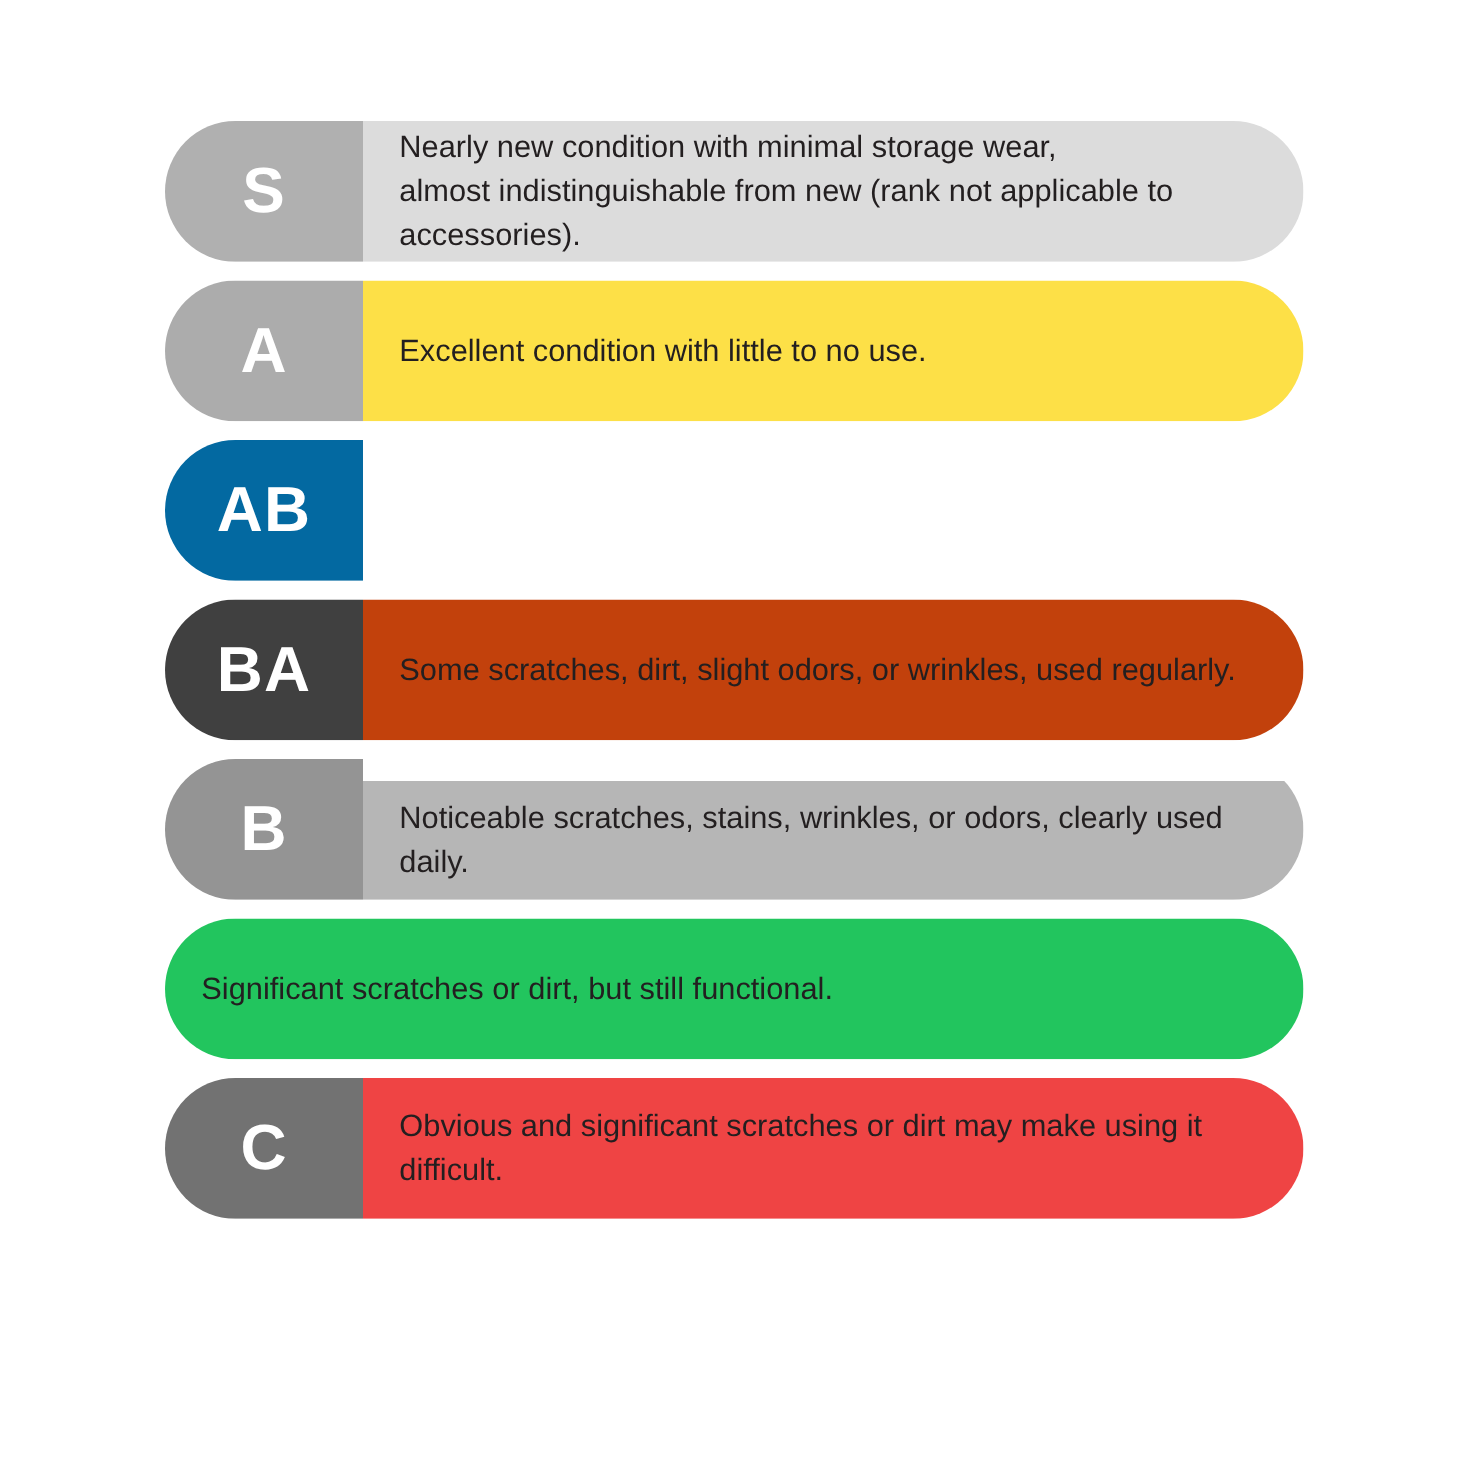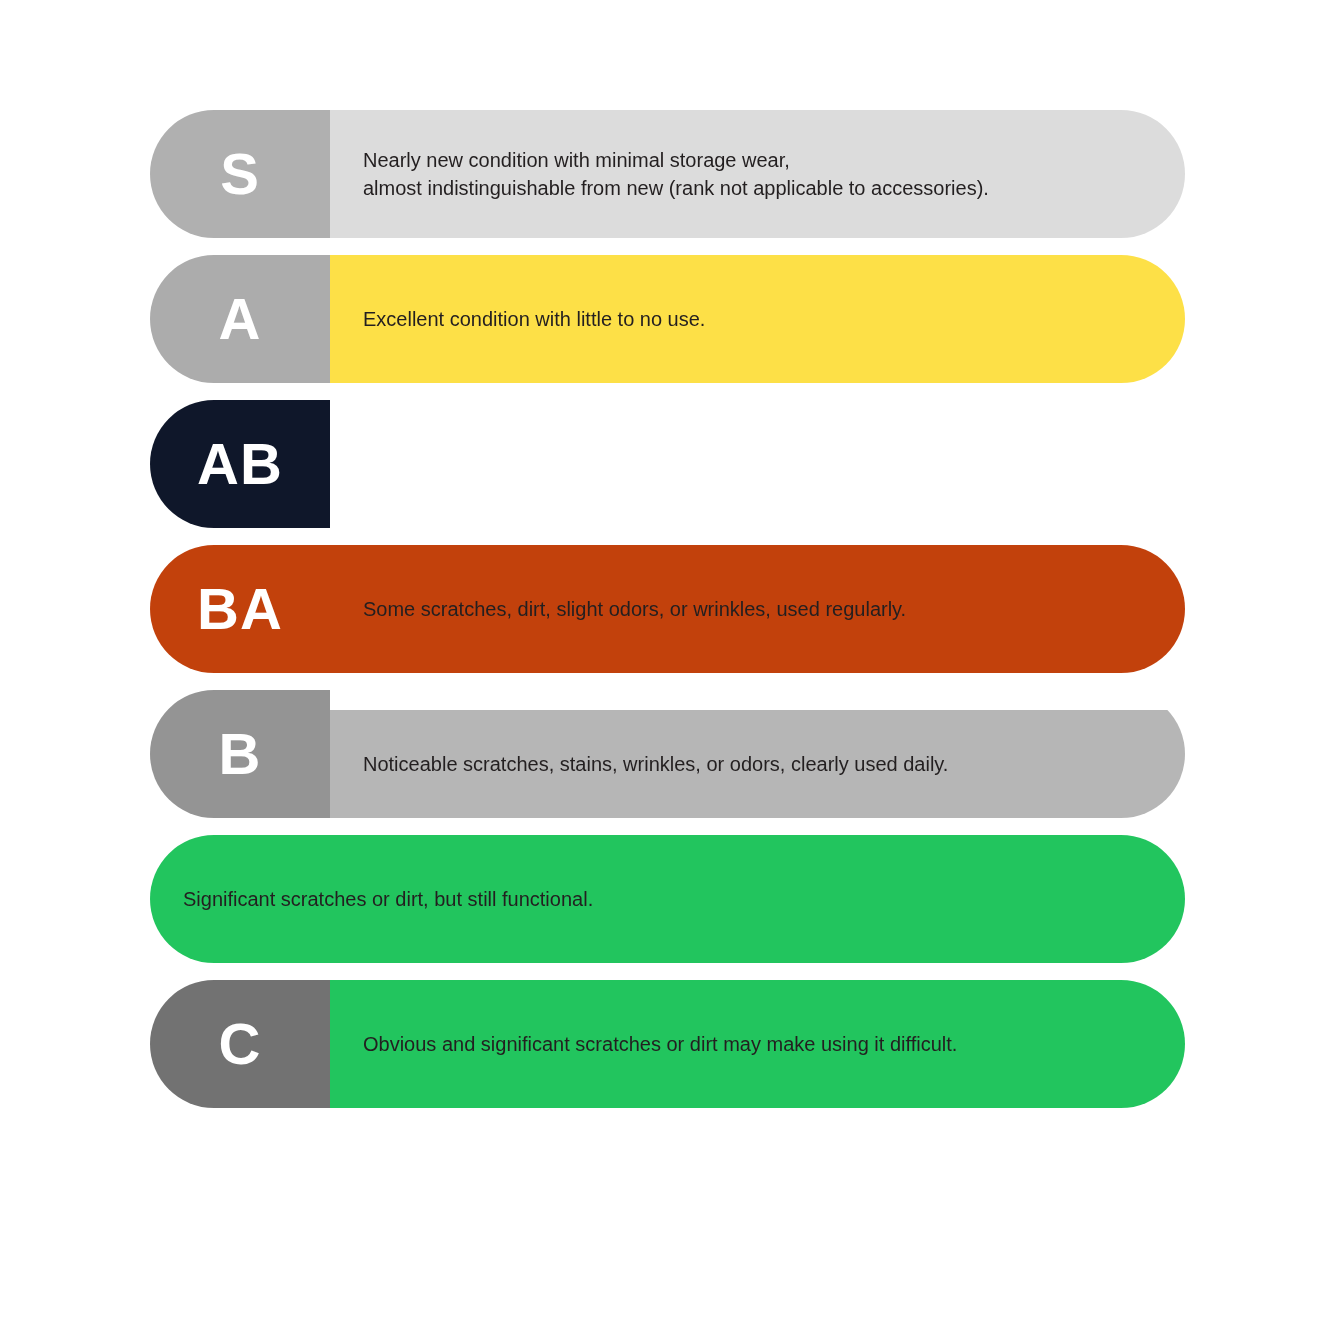--- a/index.html
+++ b/index.html
@@ -39,49 +39,49 @@
     letter-spacing: 1px;
     line-height: 1;
   }
   .grade-desc {
     flex: 1 1 auto;
     display: flex;
     align-items: center;
     padding-left: 33px;
     padding-right: 30px;
     color: #231f20;
-    font-size: 20px;
+    font-size: 28px;
     line-height: 1.42;
     white-space: pre-line;
   }
 </style>
 </head>
 <body>
 
 <div id="grade-chart">
     <div class="grade-row">
       <div class="grade-badge" style="background: rgb(176, 176, 176);">S</div>
       <div class="grade-desc" style="background: rgb(220, 220, 220);">Nearly new condition with minimal storage wear,
 almost indistinguishable from new (rank not applicable to accessories).</div>
     </div>
     <div class="grade-row">
       <div class="grade-badge" style="background: rgb(172, 172, 172);">A</div>
       <div class="grade-desc" style="background: #fde047;">Excellent condition with little to no use.</div>
     </div>
     <div class="grade-row">
-      <div class="grade-badge" style="background: #0f172a;">AB</div>
+      <div class="grade-badge" style="background: #0369a1;">AB</div>
     </div>
     <div class="grade-row">
-      <div class="grade-badge" style="background: #c2410c;">BA</div>
+      <div class="grade-badge" style="background: #404040;">BA</div>
       <div class="grade-desc" style="background: #c2410c;">Some scratches, dirt, slight odors, or wrinkles, used regularly.</div>
     </div>
     <div class="grade-row">
       <div class="grade-badge" style="background: rgb(148, 148, 148);">B</div>
       <div class="grade-desc" style="background: rgb(182, 182, 182); margin-top: 20px;">Noticeable scratches, stains, wrinkles, or odors, clearly used daily.</div>
     </div>
     <div class="grade-row">
       <div class="grade-desc" style="background: #22c55e;">Significant scratches or dirt, but still functional.</div>
     </div>
     <div class="grade-row">
       <div class="grade-badge" style="background: rgb(114, 114, 114);">C</div>
-      <div class="grade-desc" style="background: #22c55e;">Obvious and significant scratches or dirt may make using it difficult.</div>
+      <div class="grade-desc" style="background: #ef4444;">Obvious and significant scratches or dirt may make using it difficult.</div>
     </div>
   </div>
 
 </body></html>

